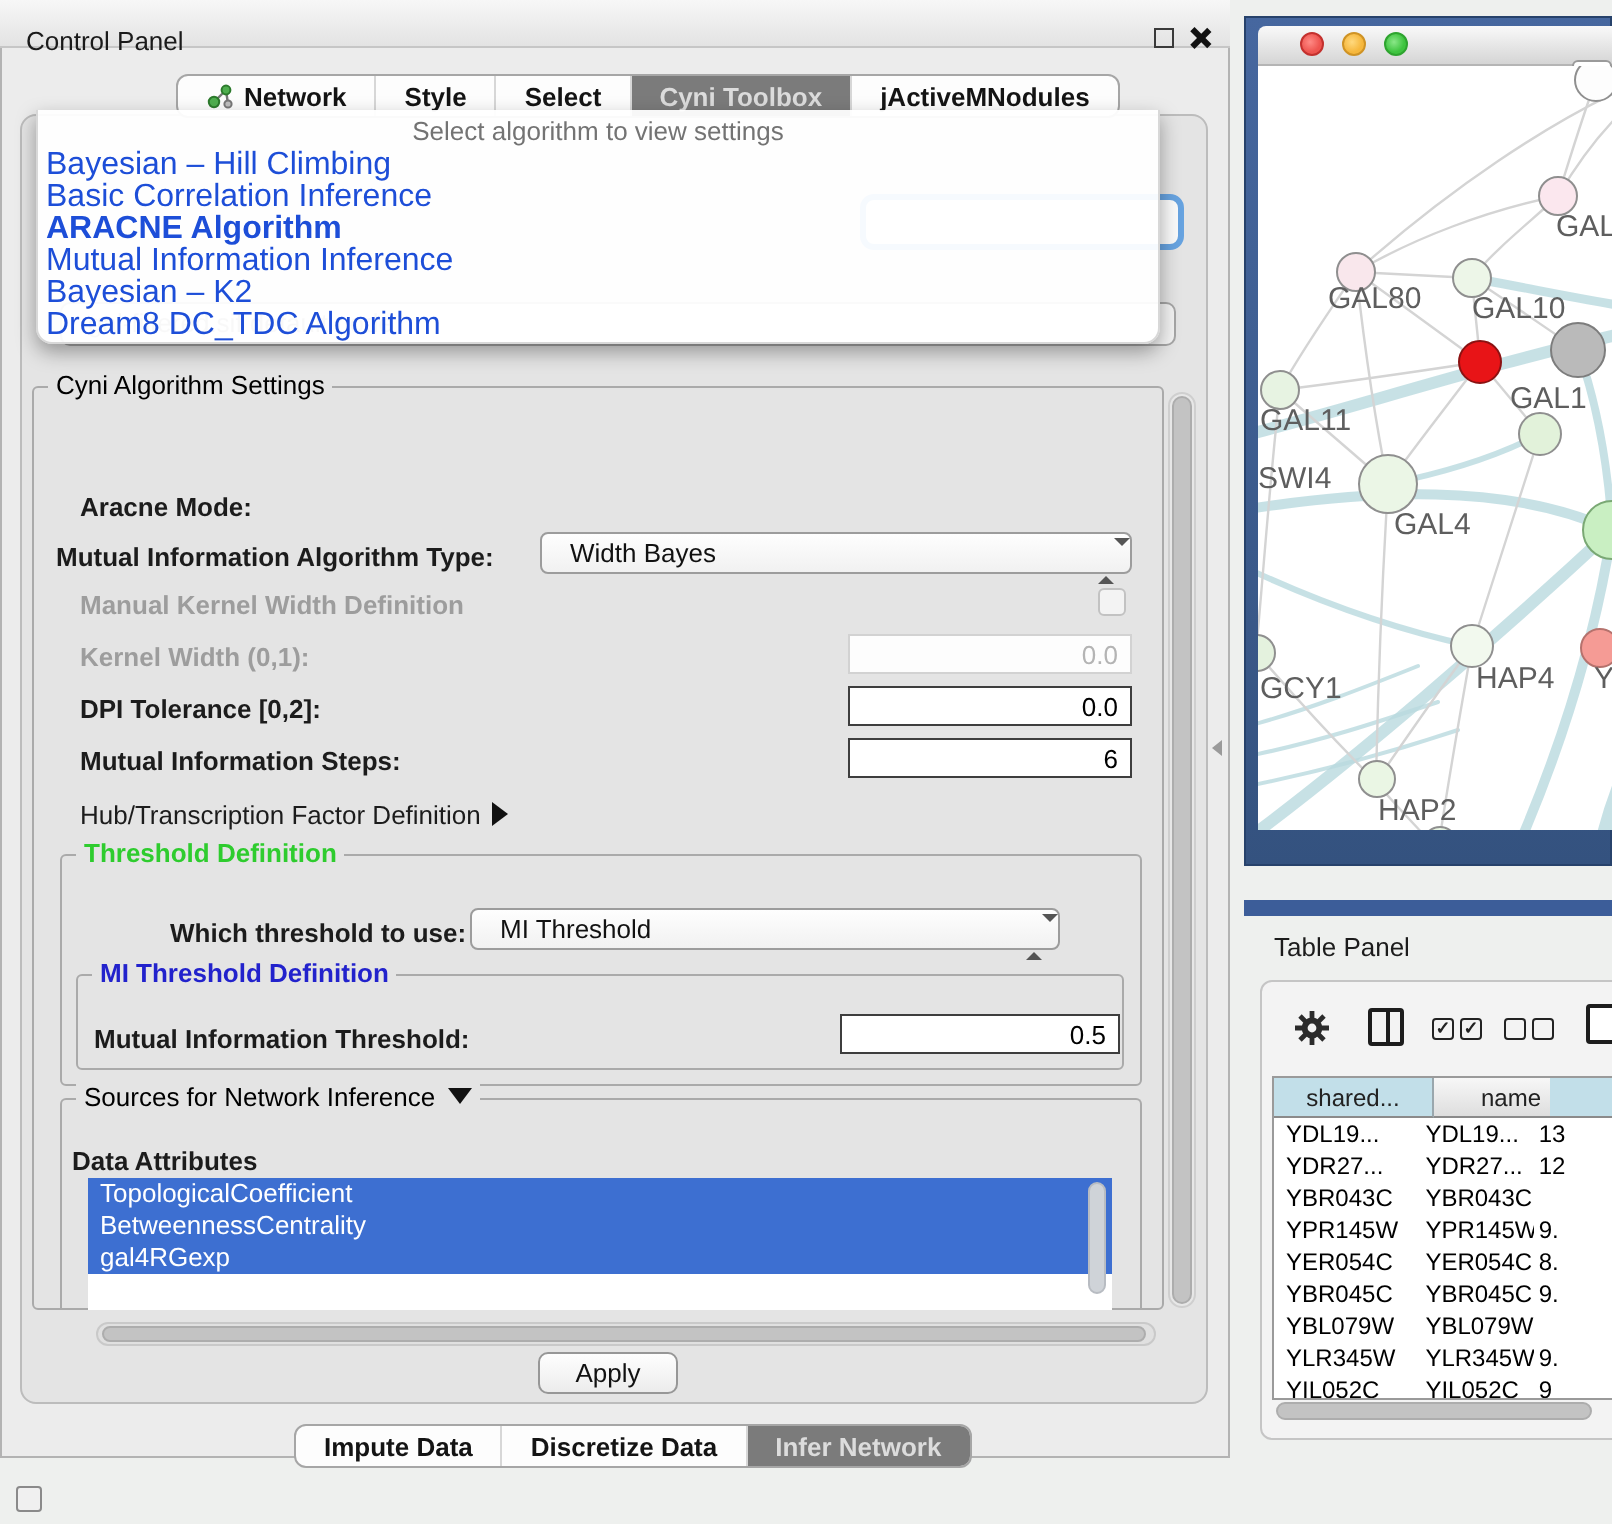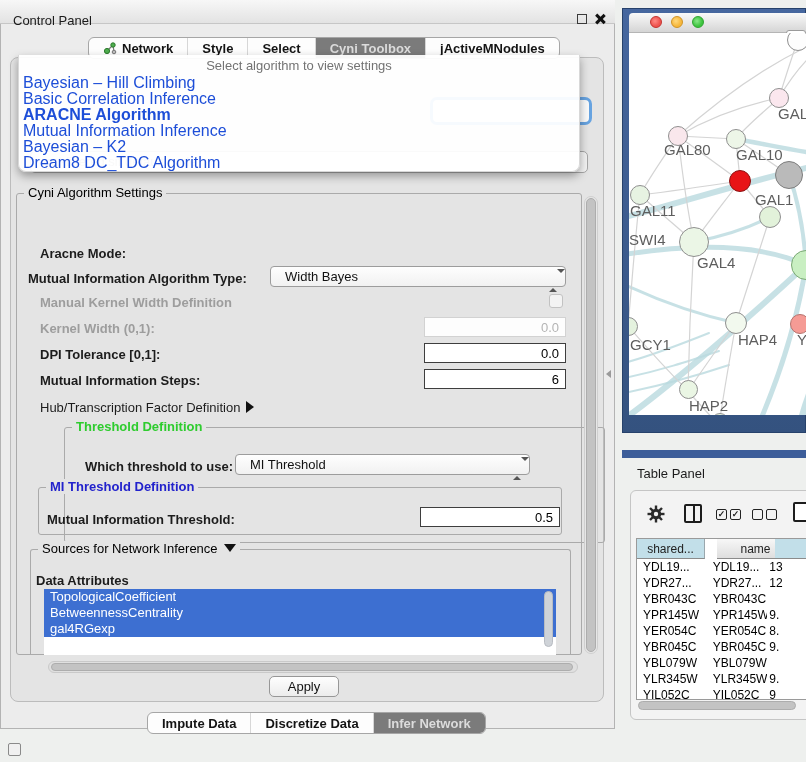--- a/index.html
+++ b/index.html
@@ -163,30 +163,30 @@
   <div class="lbl b" style="left:40px;top:246px;">Aracne Mode:</div>
   <div class="lbl b" style="left:28px;top:271px;">Mutual Information Algorithm Type:</div>
   <div class="combo" style="left:270px;top:266px;width:296px;height:21px;">
     <span>Width Bayes</span>
     <span class="spin"><span class="up"></span><span class="dn"></span></span>
   </div>
   <div class="lbl b dis" style="left:40px;top:295px;">Manual Kernel Width Definition</div>
   <div class="cb" style="left:549px;top:294px;"></div>
   <div class="lbl b dis" style="left:40px;top:321px;">Kernel Width (0,1):</div>
   <div class="field fdis" style="left:424px;top:317px;width:142px;height:20px;">0.0</div>
-  <div class="lbl b" style="left:40px;top:347px;">DPI Tolerance [0,1]:</div>
+  <div class="lbl b" style="left:40px;top:347px;">DPI Tolerance [0,2]:</div>
   <div class="field" style="left:424px;top:343px;width:142px;height:20px;">0.0</div>
   <div class="lbl b" style="left:40px;top:373px;">Mutual Information Steps:</div>
   <div class="field" style="left:424px;top:369px;width:142px;height:20px;">6</div>
 
   <div class="lbl" style="left:40px;top:400px;font-weight:500;">
     <span>Hub/Transcription Factor Definition</span><span class="tri-right"></span>
   </div>
 
-  <div class="group" style="left:30px;top:427px;width:541px;height:116px;margin-left:34px;">
+  <div class="group" style="left:30px;top:427px;width:541px;height:116px;">
     <div class="gtitle green-t">Threshold Definition</div>
   </div>
   <div class="lbl b" style="left:85px;top:459px;">Which threshold to use:</div>
   <div class="combo" style="left:235px;top:454px;width:295px;height:21px;">
     <span>MI Threshold</span>
     <span class="spin"><span class="up"></span><span class="dn"></span></span>
   </div>
   <div class="group" style="left:38px;top:487px;width:524px;height:48px;">
     <div class="gtitle blue-t">MI Threshold Definition</div>
   </div>
@@ -330,21 +330,21 @@
   <div class="ticonbox" style="left:684px;top:504px;width:18px;height:19px;border:2.2px solid #1d1d1d;border-radius:2px;">
     <div style="position:absolute;left:6.5px;top:0;width:2.2px;height:15px;background:#1d1d1d;"></div>
   </div>
   <div class="mini-cb" style="left:716px;top:509px;">✓</div>
   <div class="mini-cb" style="left:730px;top:509px;">✓</div>
   <div class="mini-cb" style="left:752px;top:509px;"></div>
   <div class="mini-cb" style="left:766px;top:509px;"></div>
   <div class="ticonbox" style="left:793px;top:502px;width:16px;height:20px;border:2.2px solid #1d1d1d;border-radius:2px;background:#fff;"></div>
 
   <div class="abs" style="left:636px;top:538px;width:170px;height:162px;background:#fff;border:1px solid #9a9a9a;border-right:none;box-sizing:border-box;overflow:hidden;">
-    <div class="thead-cell" style="left:0;width:68px;background:#c2dfe9;">shared...</div>
+    <div class="thead-cell" style="left:0;width:80px;background:#c2dfe9;">shared...</div>
     <div class="thead-cell" style="left:80px;width:78px;background:linear-gradient(#f7f7f7,#dedede);">name</div>
     <div class="thead-cell" style="left:138px;width:40px;background:#c2dfe9;"></div>
     <div class="abs" style="left:0;top:20px;width:170px;height:142px;overflow:hidden;">
       <div class="trow">
           <span class="tc tc1">YDL19...</span>
           <span class="tc tc2">YDL19...</span>
           <span class="tc tc3">13</span>
         </div>
       <div class="trow">
           <span class="tc tc1">YDR27...</span>

